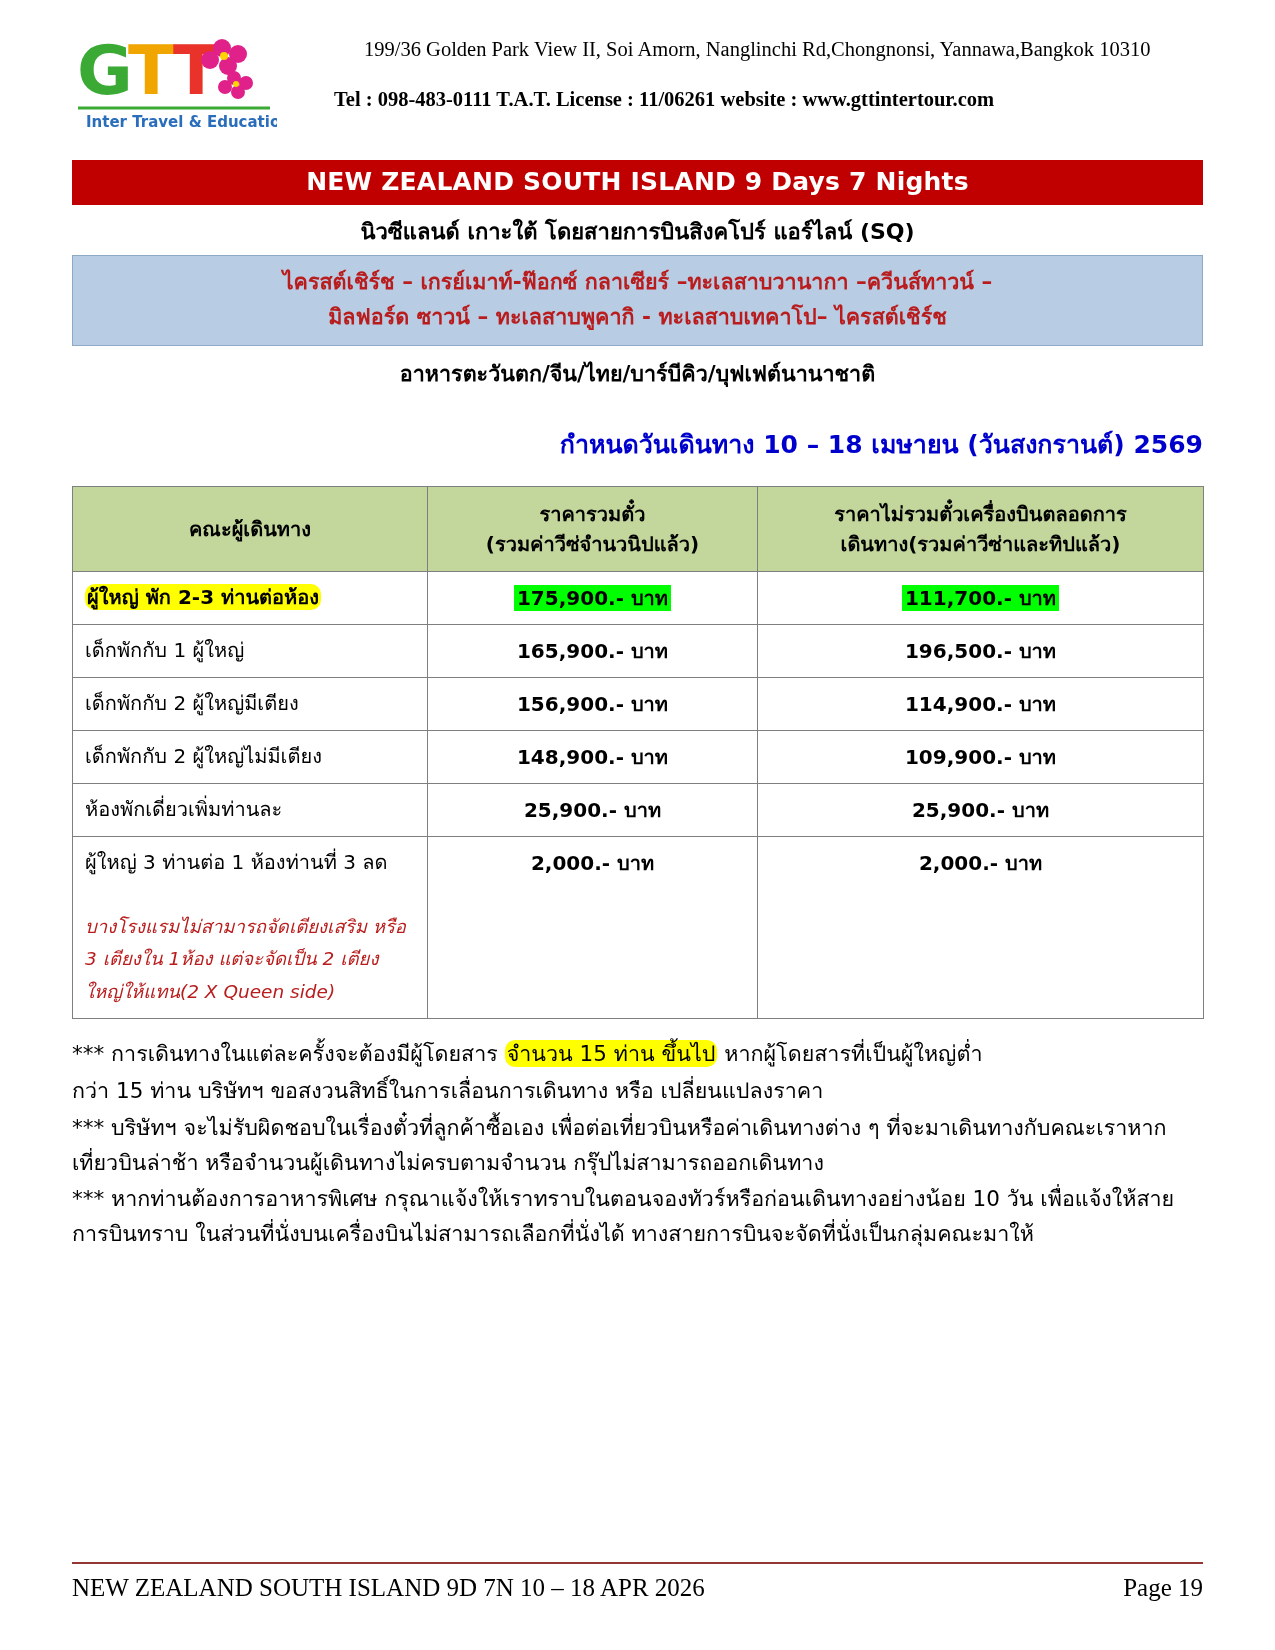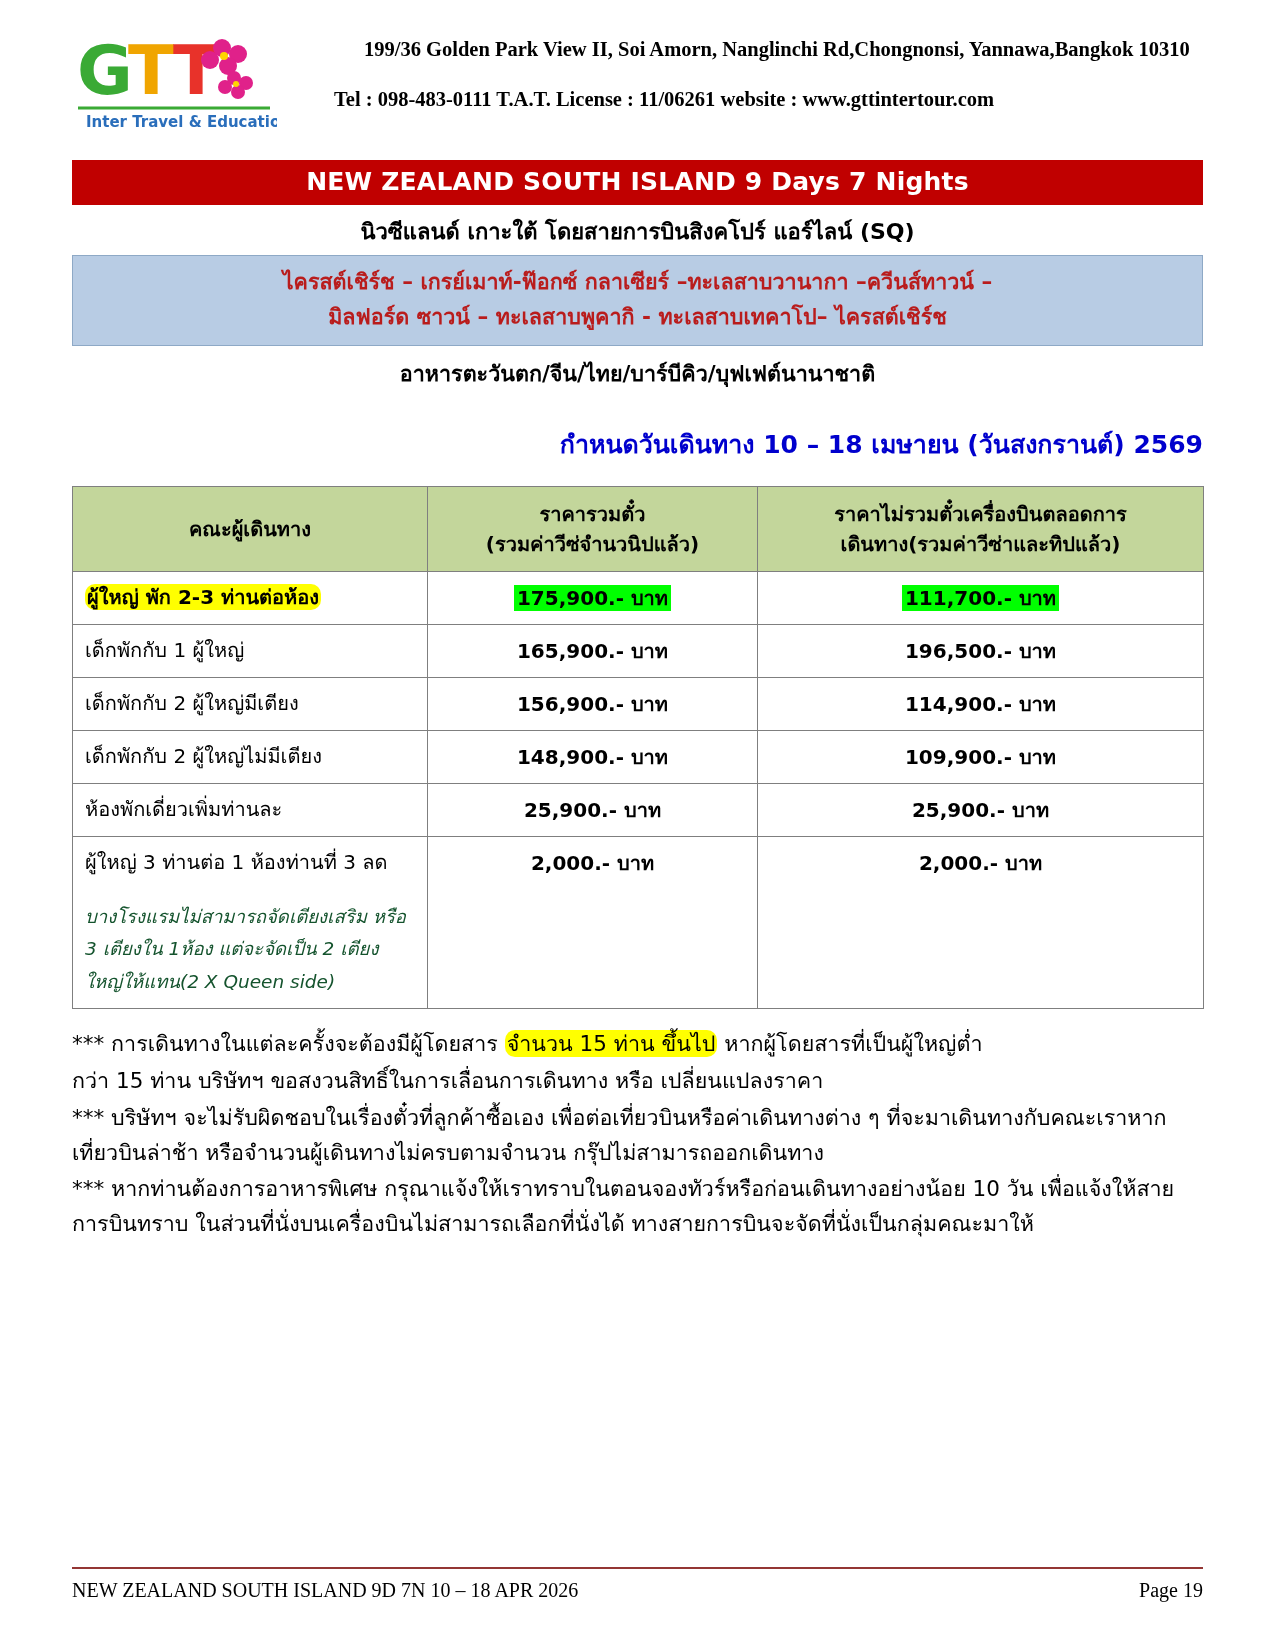--- a/index.html
+++ b/index.html
@@ -41,21 +41,21 @@
     flex: 1 1 auto;
     padding-top: 8px;
     font-family: "Liberation Serif", serif;
     font-size: 20.5px;
     line-height: 1.55;
     color: #000;
   }
   .header-line {
     white-space: nowrap;
   }
-  .header-line.line1 { padding-left: 82px; font-weight: bold; }
+  .header-line.line1 { padding-left: 82px; }
   .header-line.line2 { padding-left: 52px; padding-top: 18px; font-weight: bold; }
 
   
   .red-bar {
     margin-top: 22px;
     background: #c00000;
     color: #ffffff;
     text-align: center;
     font-family: "DejaVu Sans", sans-serif;
     font-weight: bold;
@@ -134,22 +134,22 @@
     background: #ffff00;
     padding: 1px 2px;
     border-radius: 10px;
   }
   .hl-green {
     background: #00ff00;
     padding: 1px 3px;
   }
   .note-italic {
     display: block;
-    margin-top: 24px;
-    color: #14532d;
+    margin-top: 34px;
+    color: #b91c1c;
     font-style: italic;
     font-size: 18.5px;
     line-height: 1.75;
   }
 
   
   .notes {
     margin-top: 18px;
     font-size: 21.5px;
     line-height: 1.62;
@@ -166,21 +166,21 @@
     bottom: 48px;
   }
   .footer-rule {
     border-top: 2px solid #943634;
     margin-bottom: 10px;
   }
   .footer-row {
     display: flex;
     justify-content: space-between;
     font-family: "Liberation Serif", serif;
-    font-size: 20px;
+    font-size: 25px;
     color: #000;
   }
 </style>
 </head>
 <body>
 
 <div class="page">
 
   <div class="header">
     <div class="logo-block">

